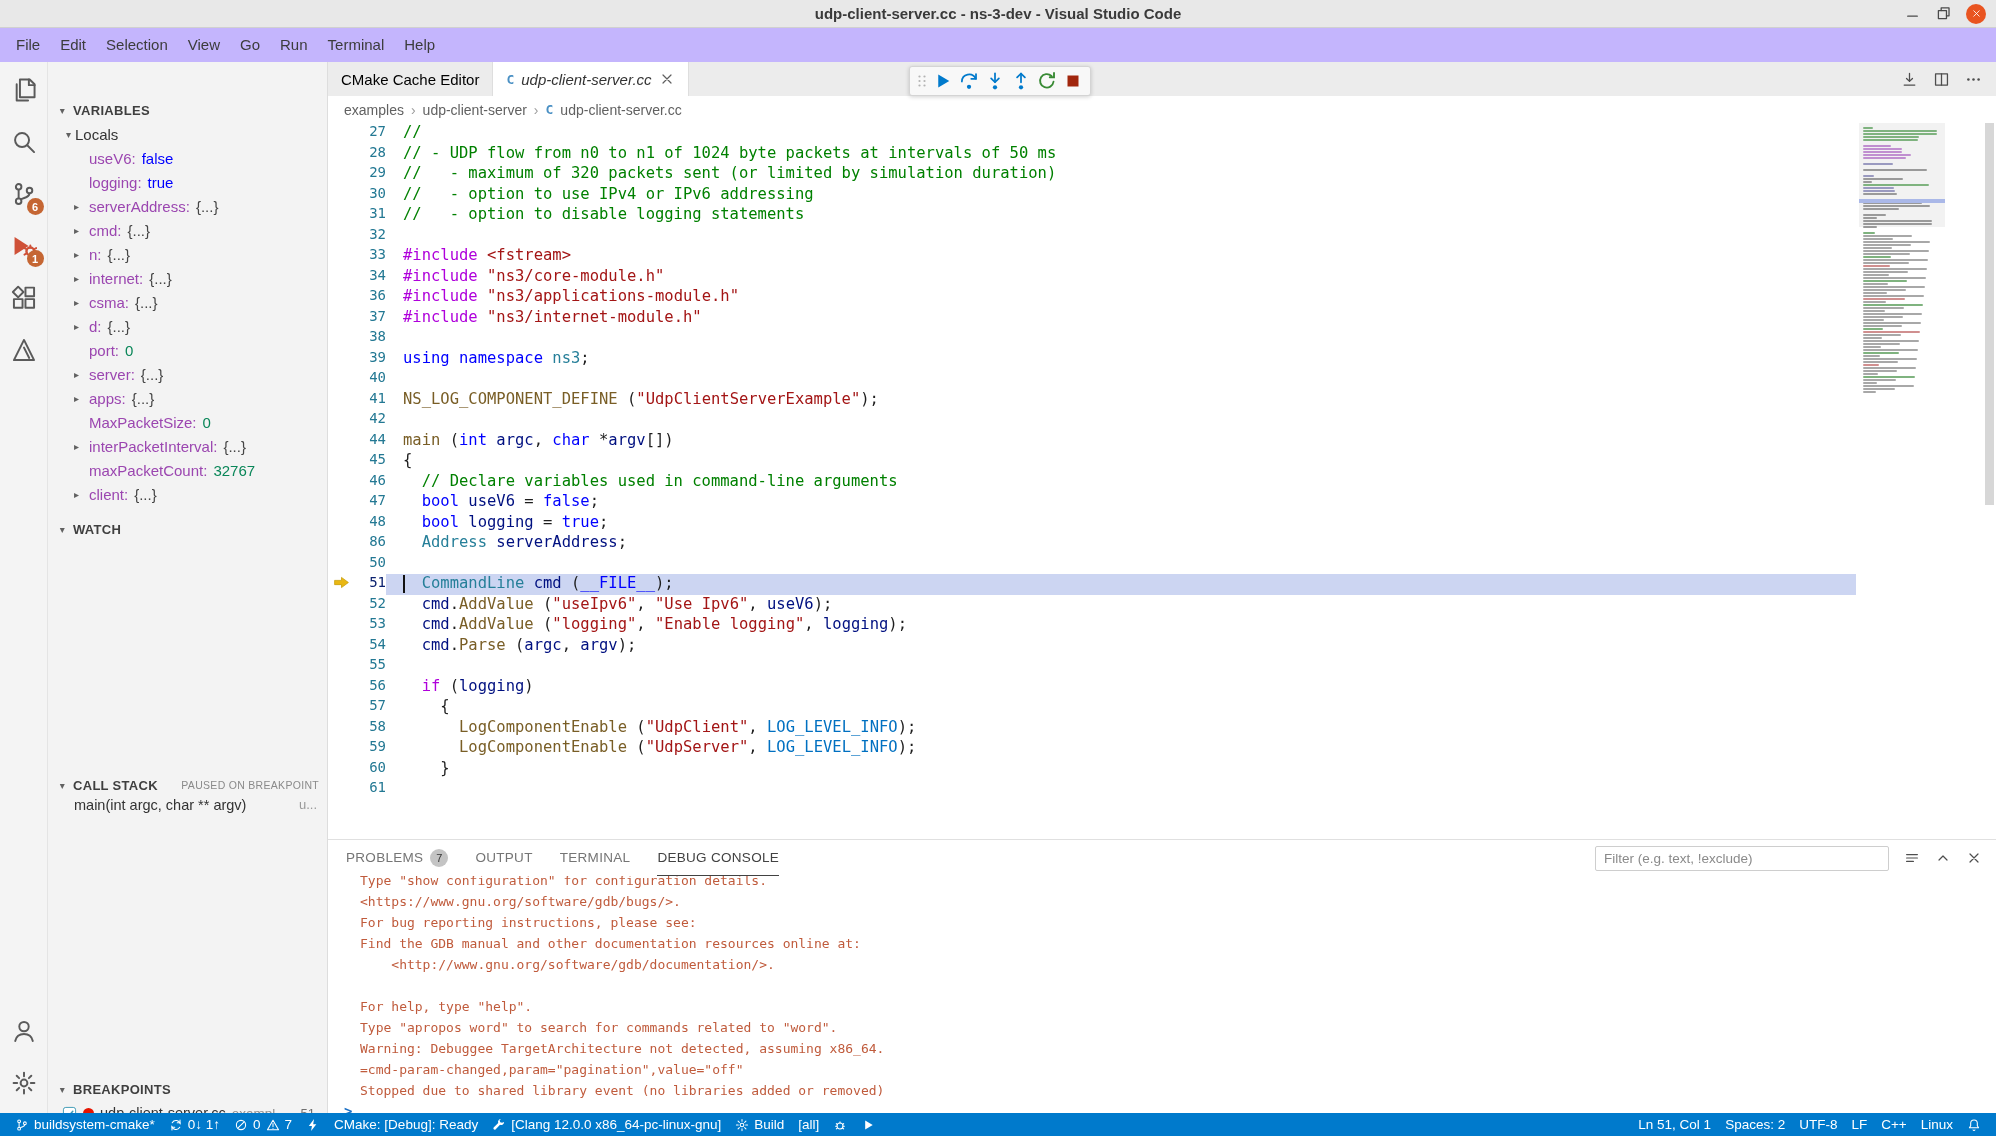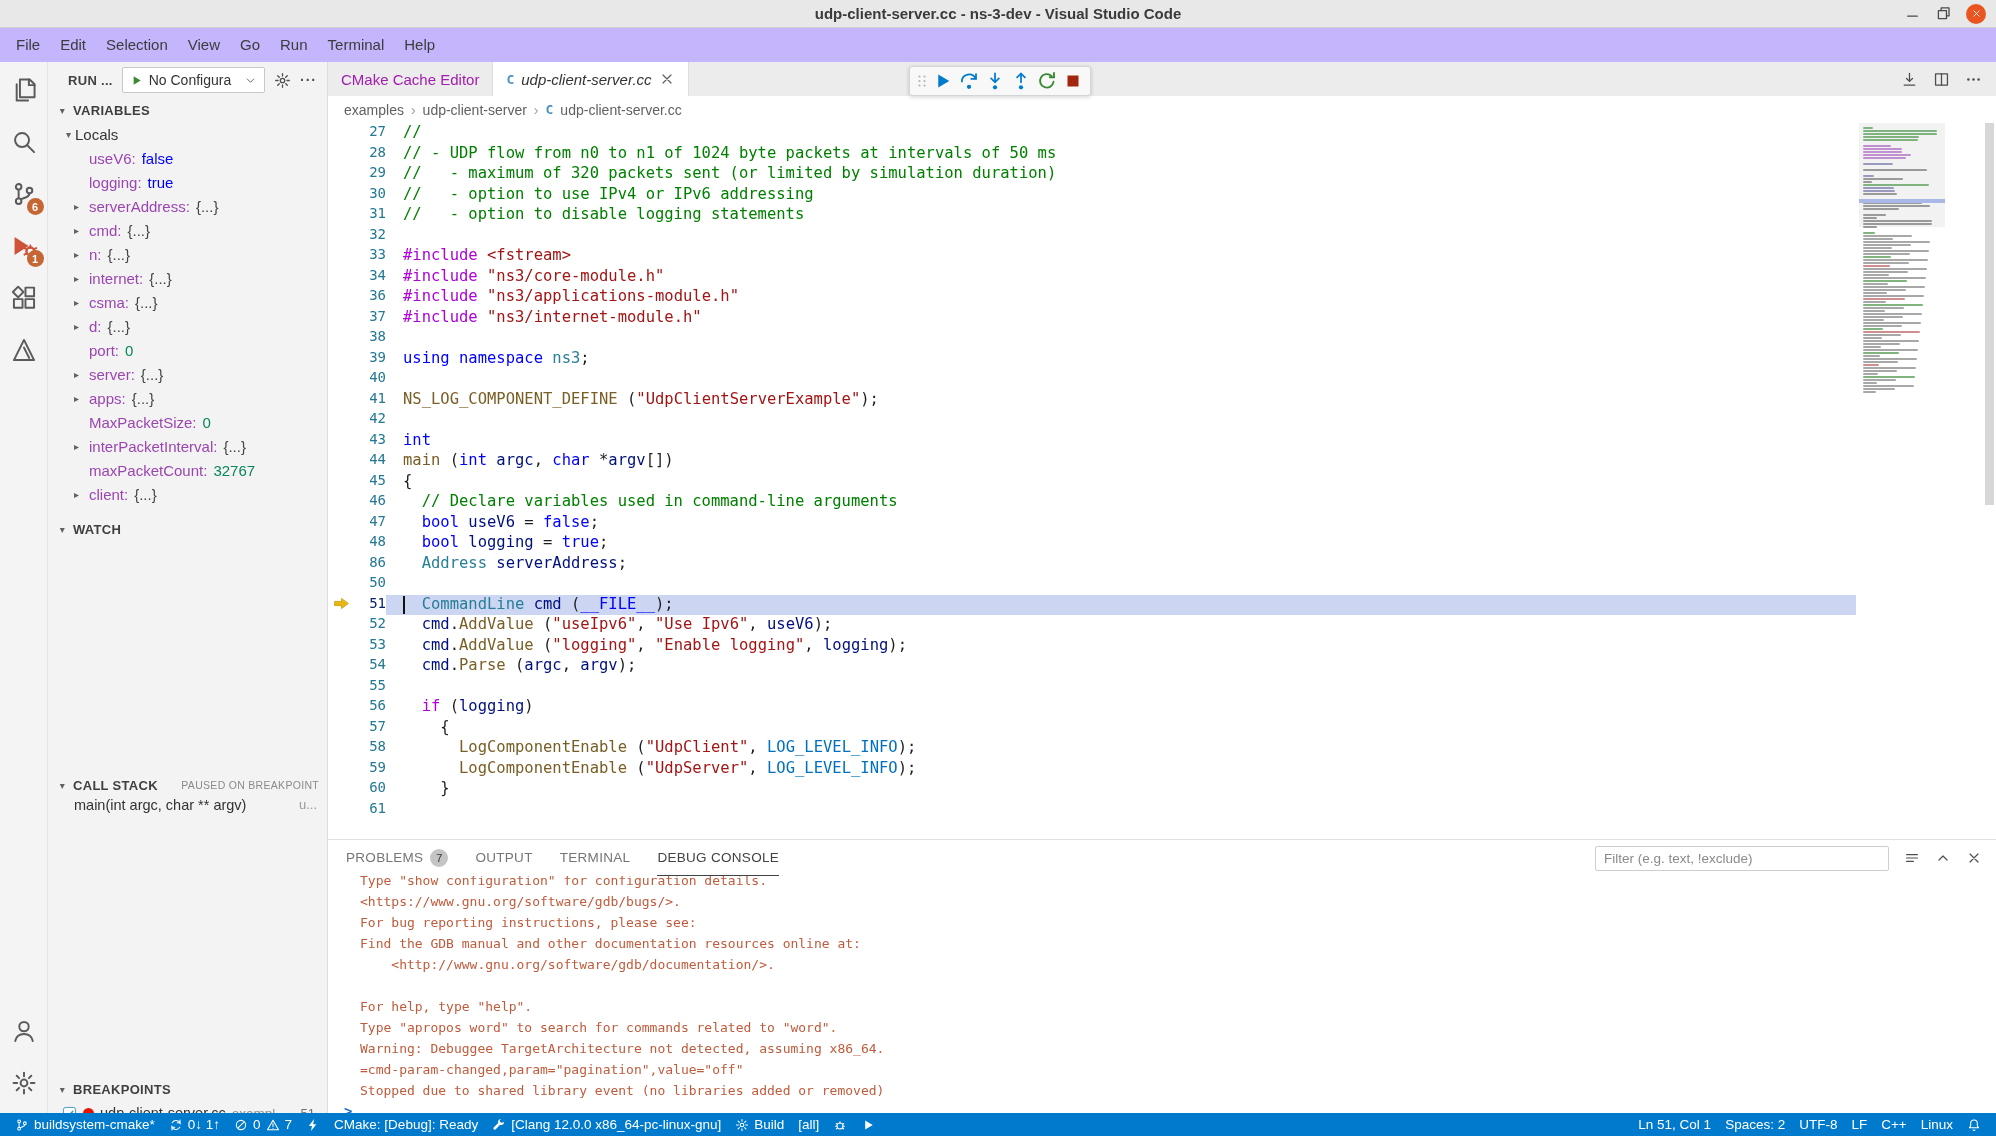--- a/index.html
+++ b/index.html
@@ -61,21 +61,21 @@
   .bp-row{height:24px;display:flex;align-items:center;gap:6px;padding:0 12px 0 14px;font-size:14.5px}
   .bp-dot{width:11px;height:11px;border-radius:50%;background:#e51400;flex:none}
   .bp-check{width:15px;height:15px}
   .bp-file{color:#333;white-space:nowrap;overflow:hidden;text-overflow:ellipsis}
   .bp-path{color:#8f8f8f;font-size:13.5px}
   .bp-line{margin-left:auto;color:#707070;font-size:13px}
 
   
   .editor-col{flex:1;display:flex;flex-direction:column;position:relative;min-width:0;background:#fff}
   .tabbar{height:34px;background:#ececec;display:flex;align-items:stretch}
-  .tab{display:flex;align-items:center;gap:7px;padding:0 13px;font-size:15px;color:#a21caf;border-right:1px solid #dedede}
+  .tab{display:flex;align-items:center;gap:7px;padding:0 13px;font-size:15px;color:#000000;border-right:1px solid #dedede}
   .tab.active{background:#fff;color:#333}
   .tab.active .tab-label{font-style:italic}
   .tab-close{width:16px;height:16px;color:#5f5f5f}
   .cpp-badge{color:#4a90c4;font-weight:700;font-family:"DejaVu Sans Mono",monospace;font-size:13px}
   .editor-actions{margin-left:auto;display:flex;align-items:center;gap:15px;padding-right:14px;color:#4e4e4e}
   .editor-actions .icon{width:17px;height:17px}
 
   .debug-toolbar{position:absolute;top:4px;left:581px;height:30px;background:#f8f8f8;border:1px solid #d4d4d4;border-radius:3px;box-shadow:0 1px 4px rgba(0,0,0,.18);display:flex;align-items:center;padding:0 4px;z-index:20}
   .dt-grip{width:16px;height:22px;color:#b3b3b3}
   .dt-btn{width:26px;height:26px;display:flex;align-items:center;justify-content:center}
@@ -238,43 +238,20 @@
               <svg viewBox="0 0 16 16" fill="none" stroke="currentColor" stroke-width="1.2" stroke-linecap="round" stroke-linejoin="round">
                 <circle cx="8" cy="8" r="2.1"></circle>
                 <path d="M8 1.6v2.2M8 12.2v2.2M1.6 8h2.2M12.2 8h2.2M3.5 3.5L5 5M11 11l1.5 1.5M12.5 3.5L11 5M5 11l-1.5 1.5"></path>
               </svg>
             </span>
           </div>
         </div>
     </div>
 
     <div class="sidebar" data-name="debug-sidebar">
-      <div class="run-header" data-name="run-panel-header">
-        <span class="run-label" data-name="run-panel-title">RUN ...</span>
-        <div class="config-dd" data-name="debug-config-dropdown">
-          <span class="icon" data-name="start-debug-icon">
-              <svg viewBox="0 0 16 16">
-                <path d="M4.5 2.8v10.4l8.6-5.2z" fill="#388a34"></path>
-              </svg>
-            </span>
-          <span class="dd-label" data-name="debug-config-value">No Configura</span>
-          <span class="icon" data-name="chevron-down-icon">
-              <svg viewBox="0 0 16 16" fill="none" stroke="currentColor" stroke-width="1.2" stroke-linecap="round" stroke-linejoin="round">
-                <path d="M4 6.2l4 4 4-4"></path>
-              </svg>
-            </span>
-        </div>
-        <span class="icon rh-gear" data-name="launch-settings-icon">
-            <svg viewBox="0 0 16 16" fill="none" stroke="currentColor" stroke-width="1.2" stroke-linecap="round" stroke-linejoin="round">
-              <circle cx="8" cy="8" r="2.1"></circle>
-              <path d="M8 1.6v2.2M8 12.2v2.2M1.6 8h2.2M12.2 8h2.2M3.5 3.5L5 5M11 11l1.5 1.5M12.5 3.5L11 5M5 11l-1.5 1.5"></path>
-            </svg>
-          </span>
-        <span class="rh-more" data-name="more-actions-icon">···</span>
-      </div>
 
       <div class="section sec-variables" data-name="variables-section">
         <div class="section-header" data-name="variables-header">
           <span class="tw" data-name="chevron-down-icon">▾</span>
           <span data-name="section-title">VARIABLES</span>
         </div>
         <div class="scope-row" data-name="scope-locals">
           <span class="tw" data-name="chevron-down-icon">▾</span>
           <span data-name="scope-label">Locals</span>
         </div>
@@ -573,25 +550,20 @@
             </div>
             <div class="code-row" data-name="code-line">
               <span class="glyph" data-name="breakpoint-gutter"></span>
               <span class="lnum" data-name="line-number">41</span>
               <span class="code-text" data-name="code-content"><span class="tk-f">NS_LOG_COMPONENT_DEFINE</span><span class="tk-p"> (</span><span class="tk-s">"UdpClientServerExample"</span><span class="tk-p">);</span></span>
             </div>
             <div class="code-row" data-name="code-line">
               <span class="glyph" data-name="breakpoint-gutter"></span>
               <span class="lnum" data-name="line-number">42</span>
               <span class="code-text" data-name="code-content"></span>
-            </div>
-            <div class="code-row" data-name="code-line">
-              <span class="glyph" data-name="breakpoint-gutter"></span>
-              <span class="lnum" data-name="line-number">43</span>
-              <span class="code-text" data-name="code-content"><span class="tk-k">int</span></span>
             </div>
             <div class="code-row" data-name="code-line">
               <span class="glyph" data-name="breakpoint-gutter"></span>
               <span class="lnum" data-name="line-number">44</span>
               <span class="code-text" data-name="code-content"><span class="tk-f">main</span><span class="tk-p"> (</span><span class="tk-k">int</span><span class="tk-p"> </span><span class="tk-v">argc</span><span class="tk-p">, </span><span class="tk-k">char</span><span class="tk-p"> *</span><span class="tk-v">argv</span><span class="tk-p">[])</span></span>
             </div>
             <div class="code-row" data-name="code-line">
               <span class="glyph" data-name="breakpoint-gutter"></span>
               <span class="lnum" data-name="line-number">45</span>
               <span class="code-text" data-name="code-content"><span class="tk-p">{</span></span>

